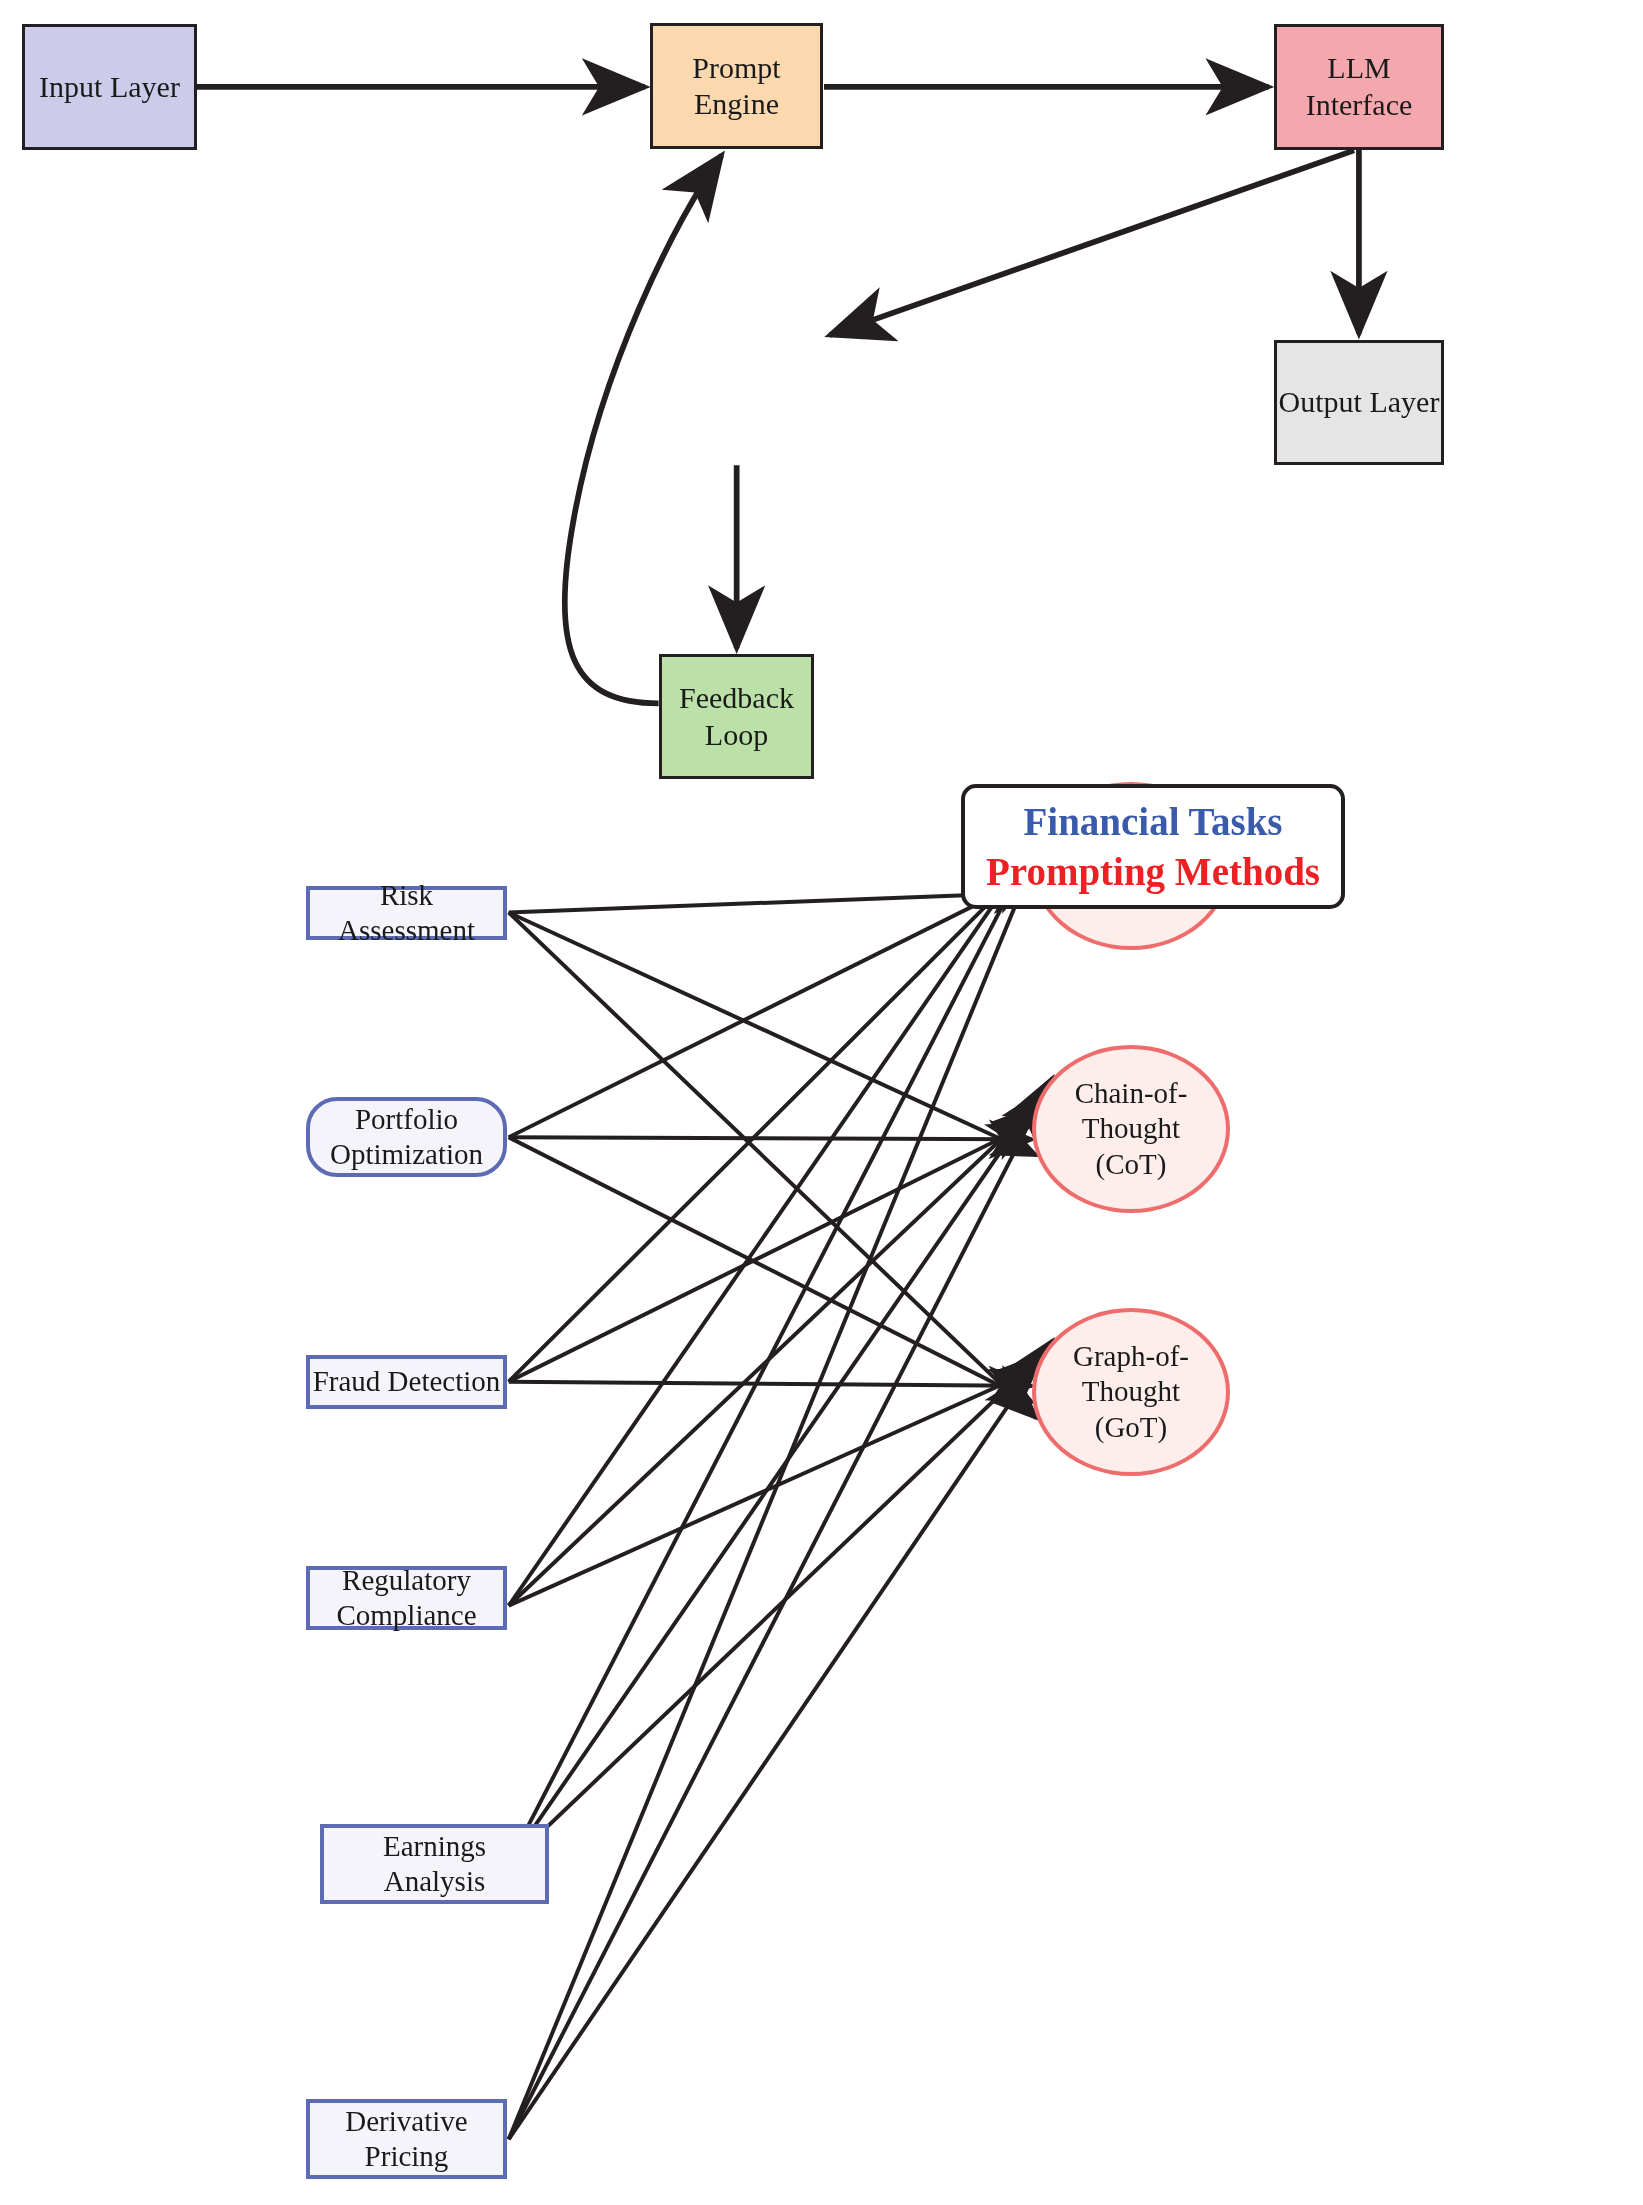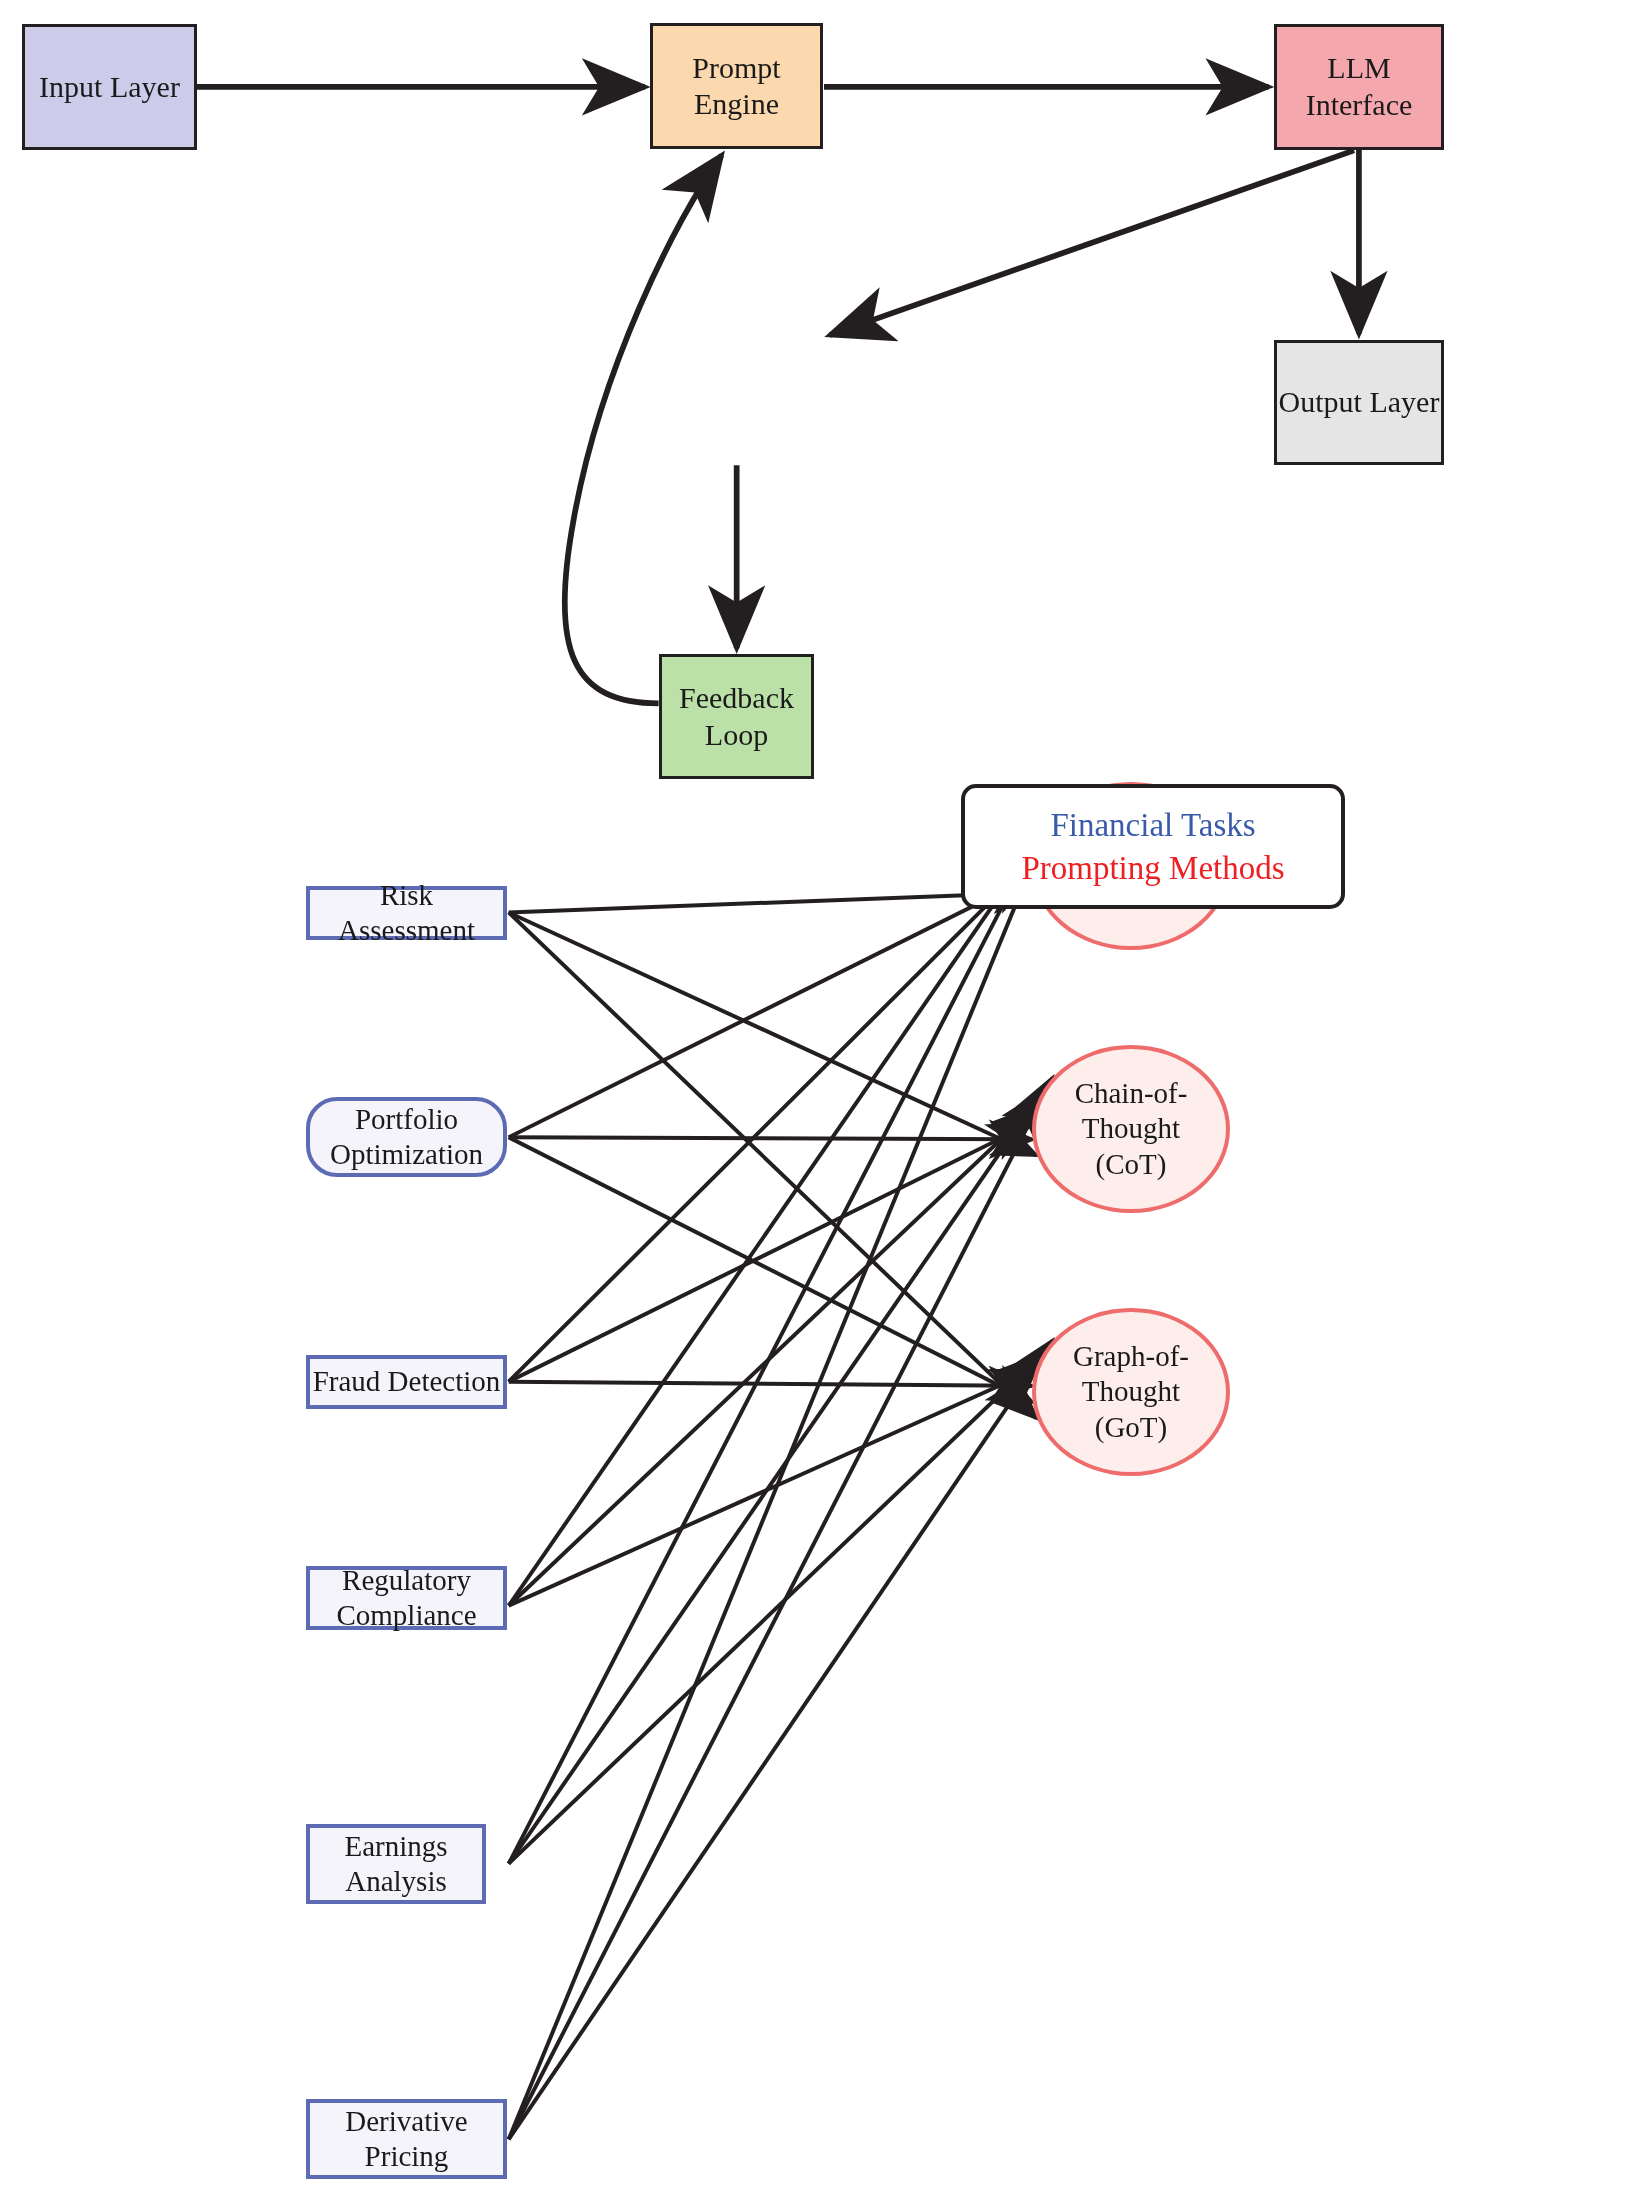--- a/index.html
+++ b/index.html
@@ -46,21 +46,21 @@
     box-sizing:border-box;
     border:4px solid #231f20;
     border-radius:15px;
     background:#ffffff;
     display:flex;
     flex-direction:column;
     align-items:center;
     justify-content:center;
     z-index:40;
   }
-  .legend-line{font-weight:normal;font-size:33px;line-height:1.28;white-space:nowrap;}
+  .legend-line{font-weight:bold;font-size:39px;line-height:1.28;white-space:nowrap;}
   .legend-fin{color:#3a5bab;}
   .legend-pm{color:#ed2024;}
   svg.edges{
     position:absolute;left:0;top:0;
     width:1644px;height:2220px;
     z-index:2;
     pointer-events:none;
   }
 </style>
 </head>
@@ -153,21 +153,21 @@
     <span style="white-space:pre-line;">Portfolio
 Optimization</span>
   </div>
   <div class="node taskbox" style="left:306px;top:1355px;width:201px;height:54px;">
     <span style="white-space:pre-line;">Fraud Detection</span>
   </div>
   <div class="node taskbox" style="left:306px;top:1566px;width:201px;height:64px;">
     <span style="white-space:pre-line;">Regulatory
 Compliance</span>
   </div>
-  <div class="node taskbox" style="left:306px;top:1824px;width:180px;height:80px;">
+  <div class="node taskbox" style="left:320px;top:1824px;width:229px;height:80px;">
     <span style="white-space:pre-line;">Earnings
 Analysis</span>
   </div>
   <div class="node taskbox" style="left:306px;top:2099px;width:201px;height:80px;">
     <span style="white-space:pre-line;">Derivative
 Pricing</span>
   </div>
 
   <div class="legend" style="left:961px;top:784px;width:384px;height:125px;">
     <div class="legend-line legend-fin">Financial Tasks</div>

